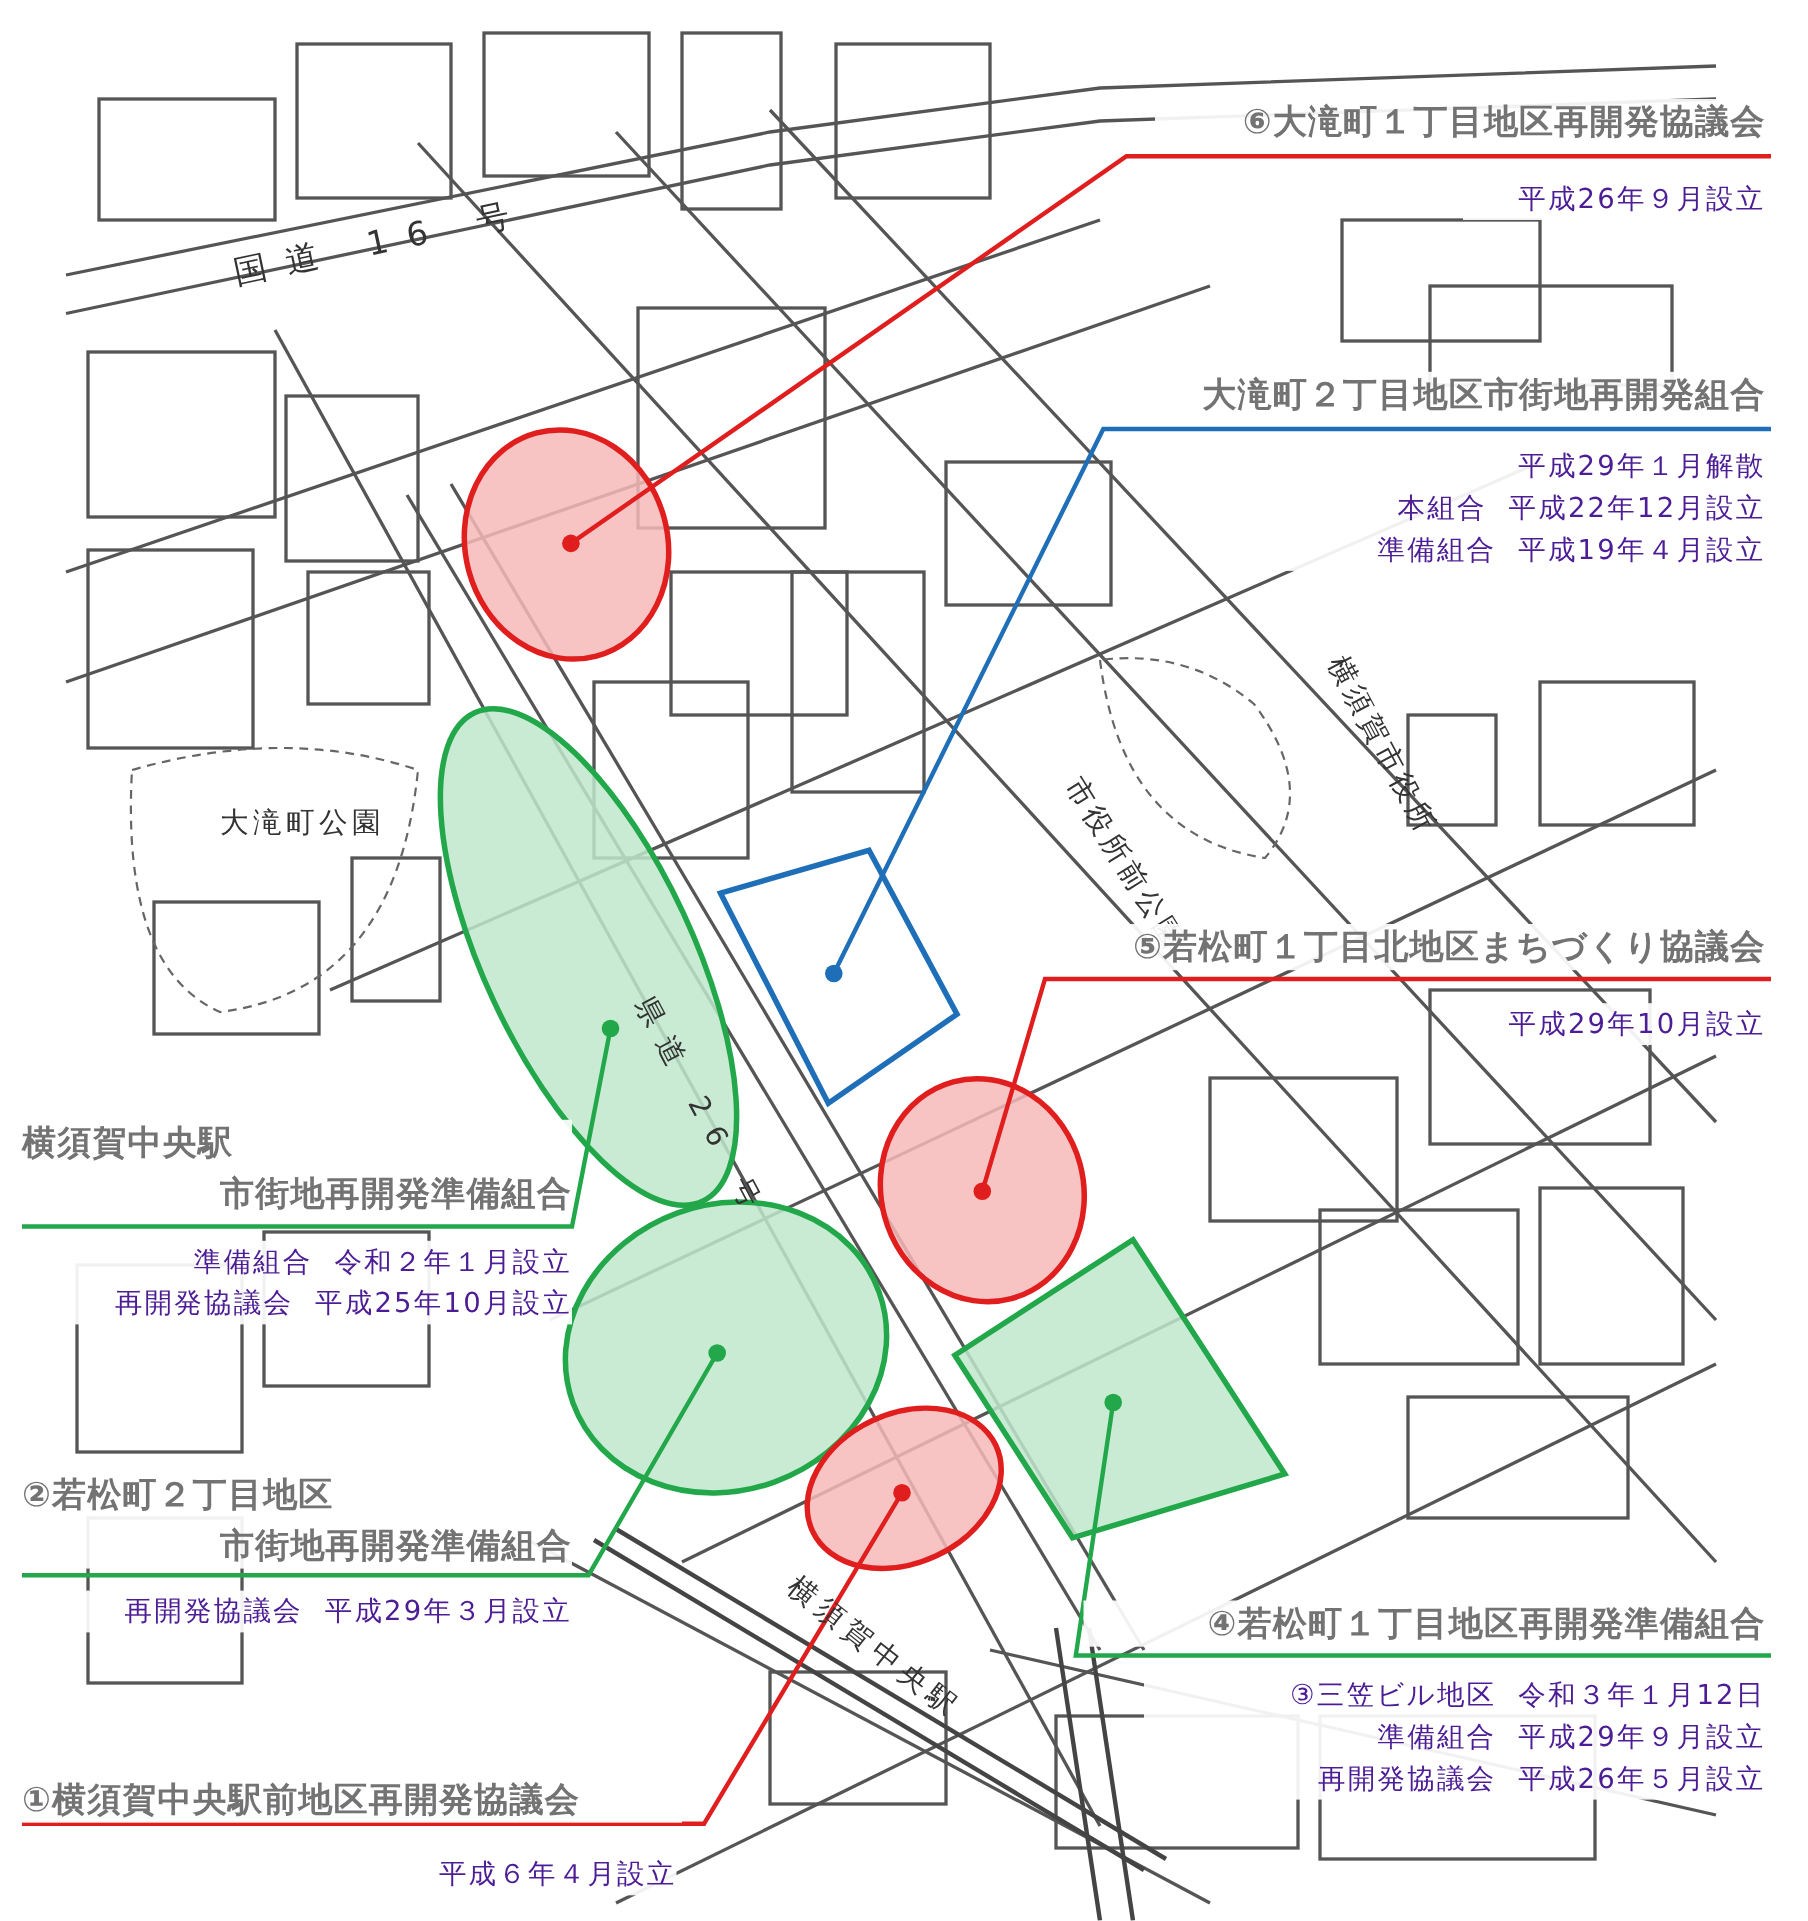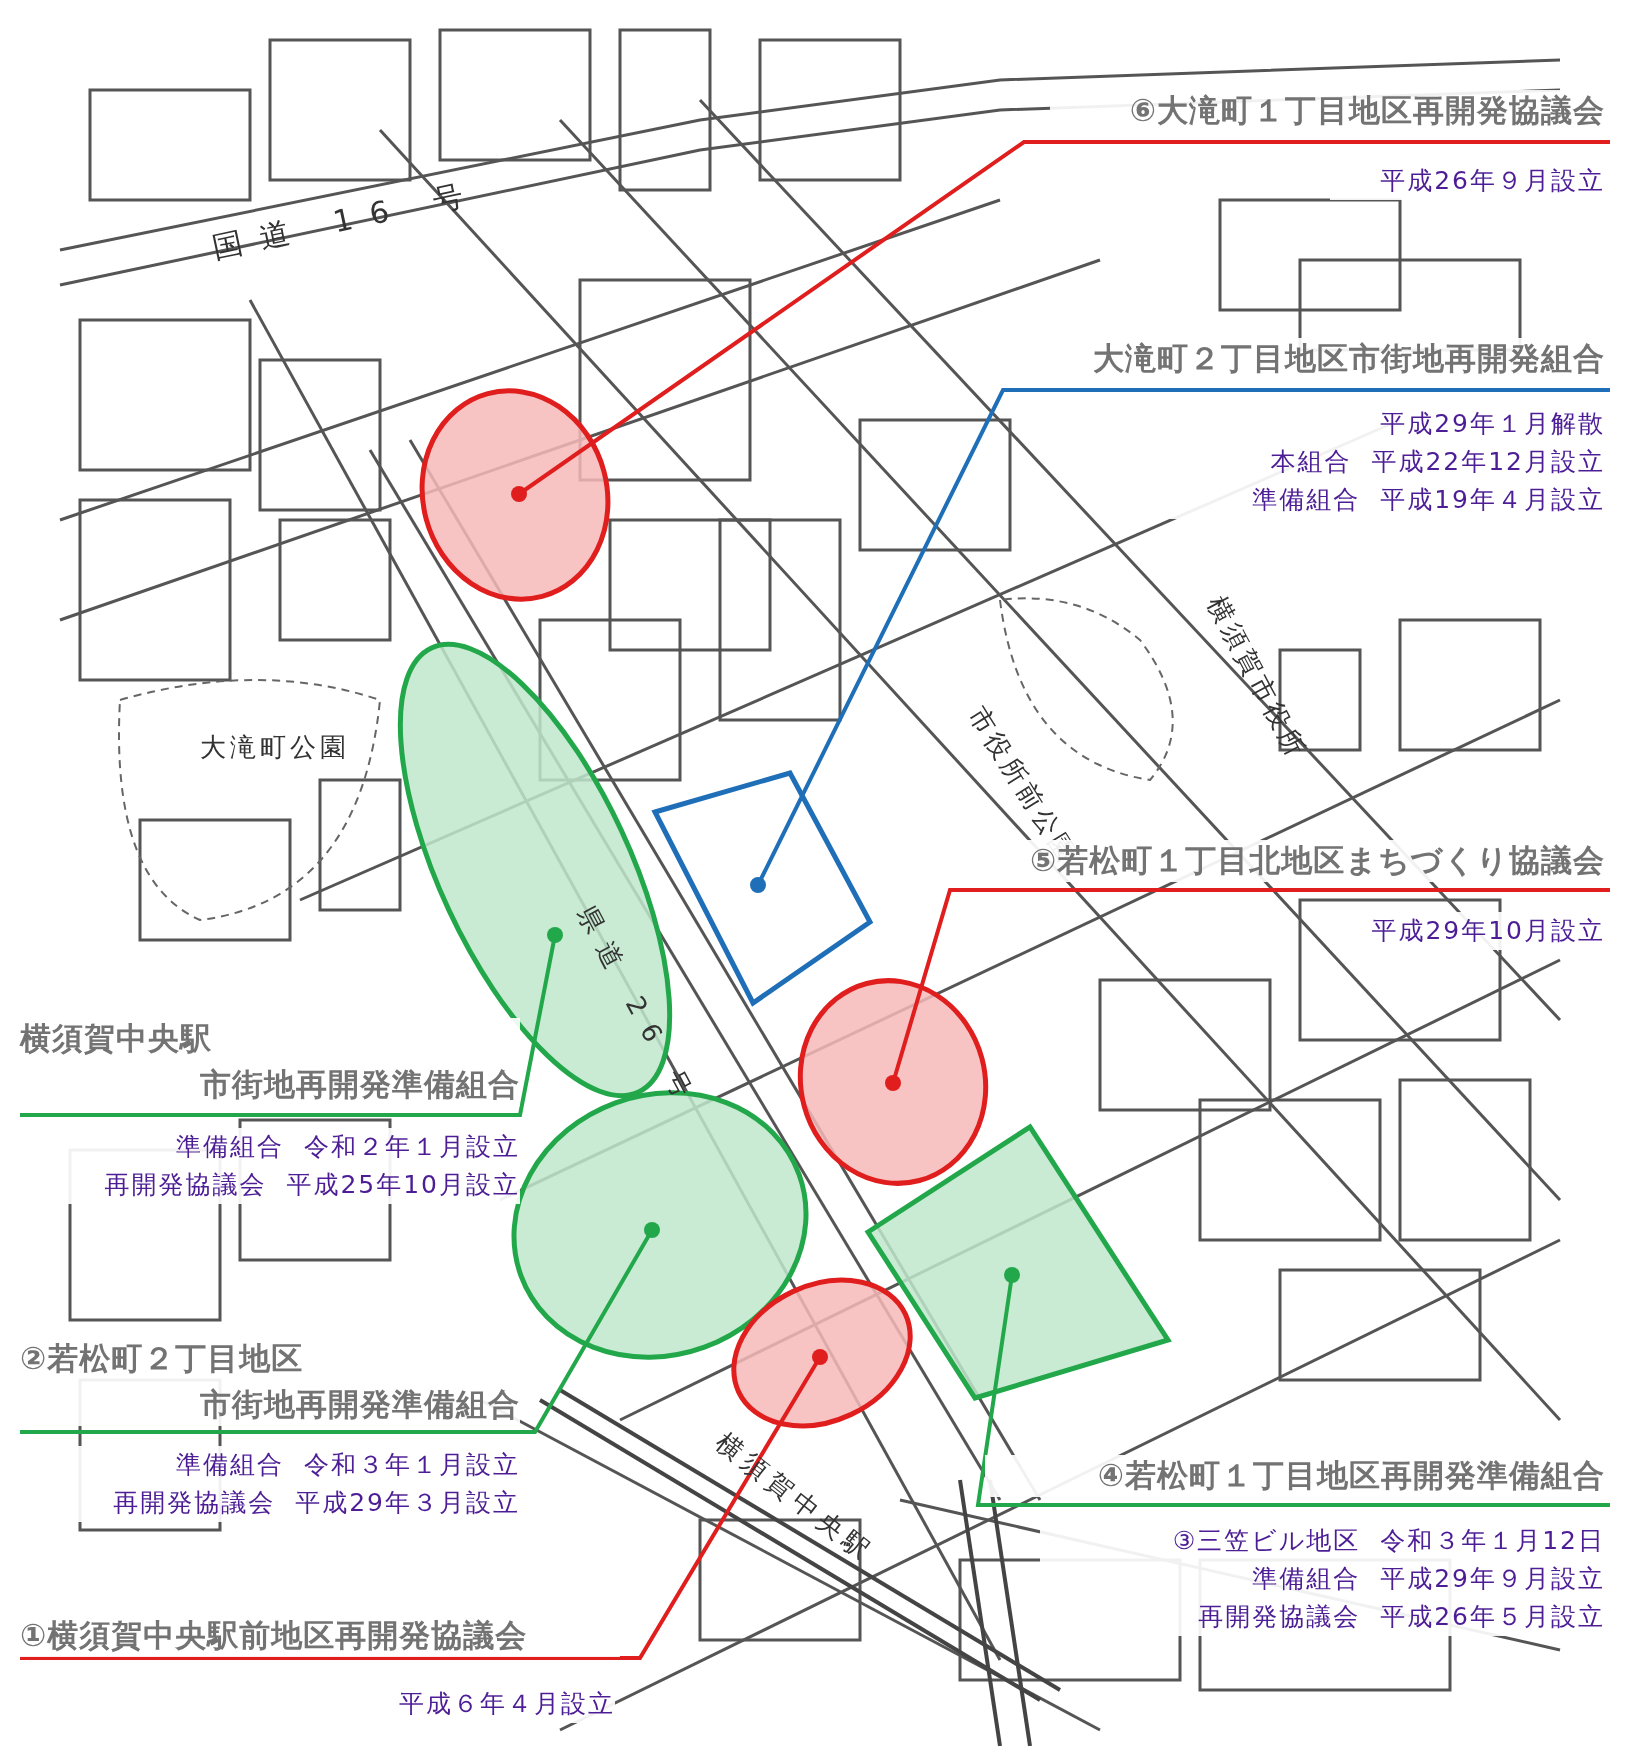--- a/index.html
+++ b/index.html
@@ -162,21 +162,20 @@
 <div class="label" style="left:20px; top:1128px; width:500px;">
   <div class="sub right"><span>準備組合</span>&nbsp;&nbsp;<span>令和２年１月設立</span></div>
   <div class="sub right"><span>再開発協議会</span>&nbsp;&nbsp;<span>平成25年10月設立</span></div>
 </div>
 
 <div class="label" style="left:20px; top:1338px; width:500px;">
   <div class="title">②若松町２丁目地区</div>
   <div class="title right" style="margin-top:4px;">市街地再開発準備組合</div>
 </div>
 <div class="label" style="left:20px; top:1446px; width:500px;">
-  <div class="sub right"><span>準備組合</span>&nbsp;&nbsp;<span>令和３年１月設立</span></div>
   <div class="sub right"><span>再開発協議会</span>&nbsp;&nbsp;<span>平成29年３月設立</span></div>
 </div>
 
 <div class="label" style="left:985px; top:1455px; width:620px;">
   <div class="title right">④若松町１丁目地区再開発準備組合</div>
 </div>
 <div class="label" style="left:1040px; top:1522px; width:565px;">
   <div class="sub right"><span>③三笠ビル地区</span>&nbsp;&nbsp;<span>令和３年１月12日</span></div>
   <div class="sub right"><span>準備組合</span>&nbsp;&nbsp;<span>平成29年９月設立</span></div>
   <div class="sub right"><span>再開発協議会</span>&nbsp;&nbsp;<span>平成26年５月設立</span></div>

